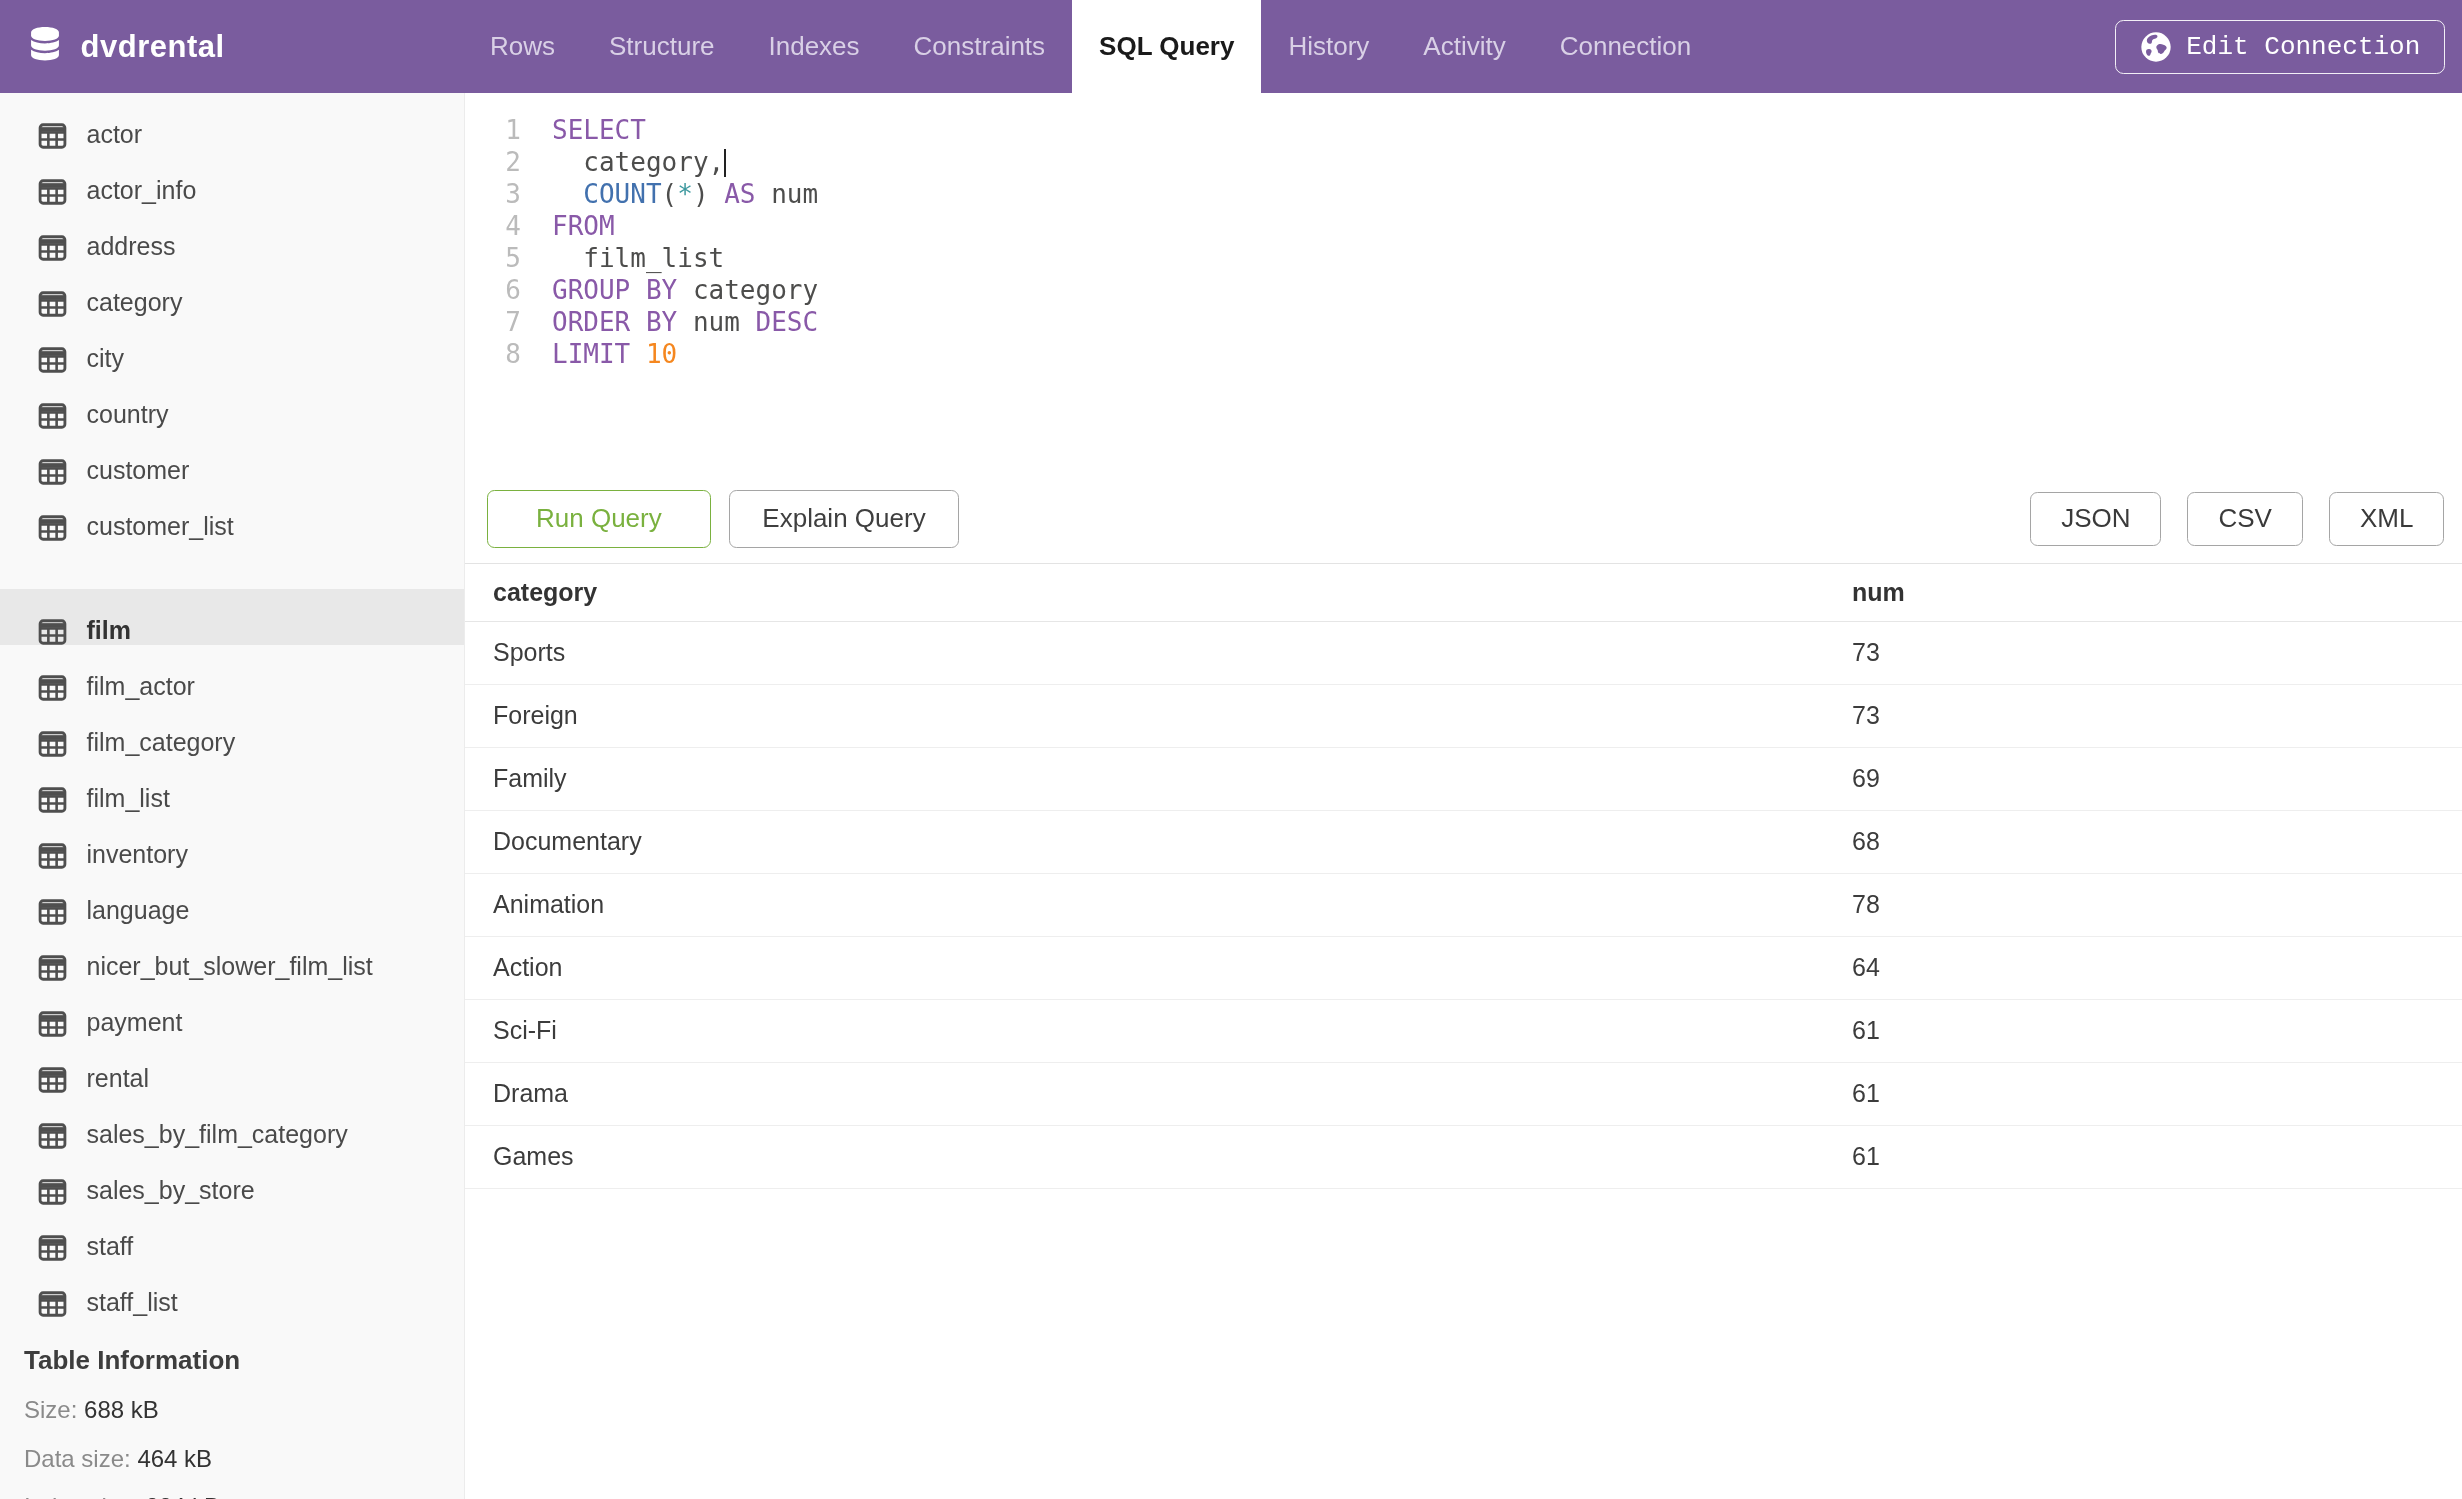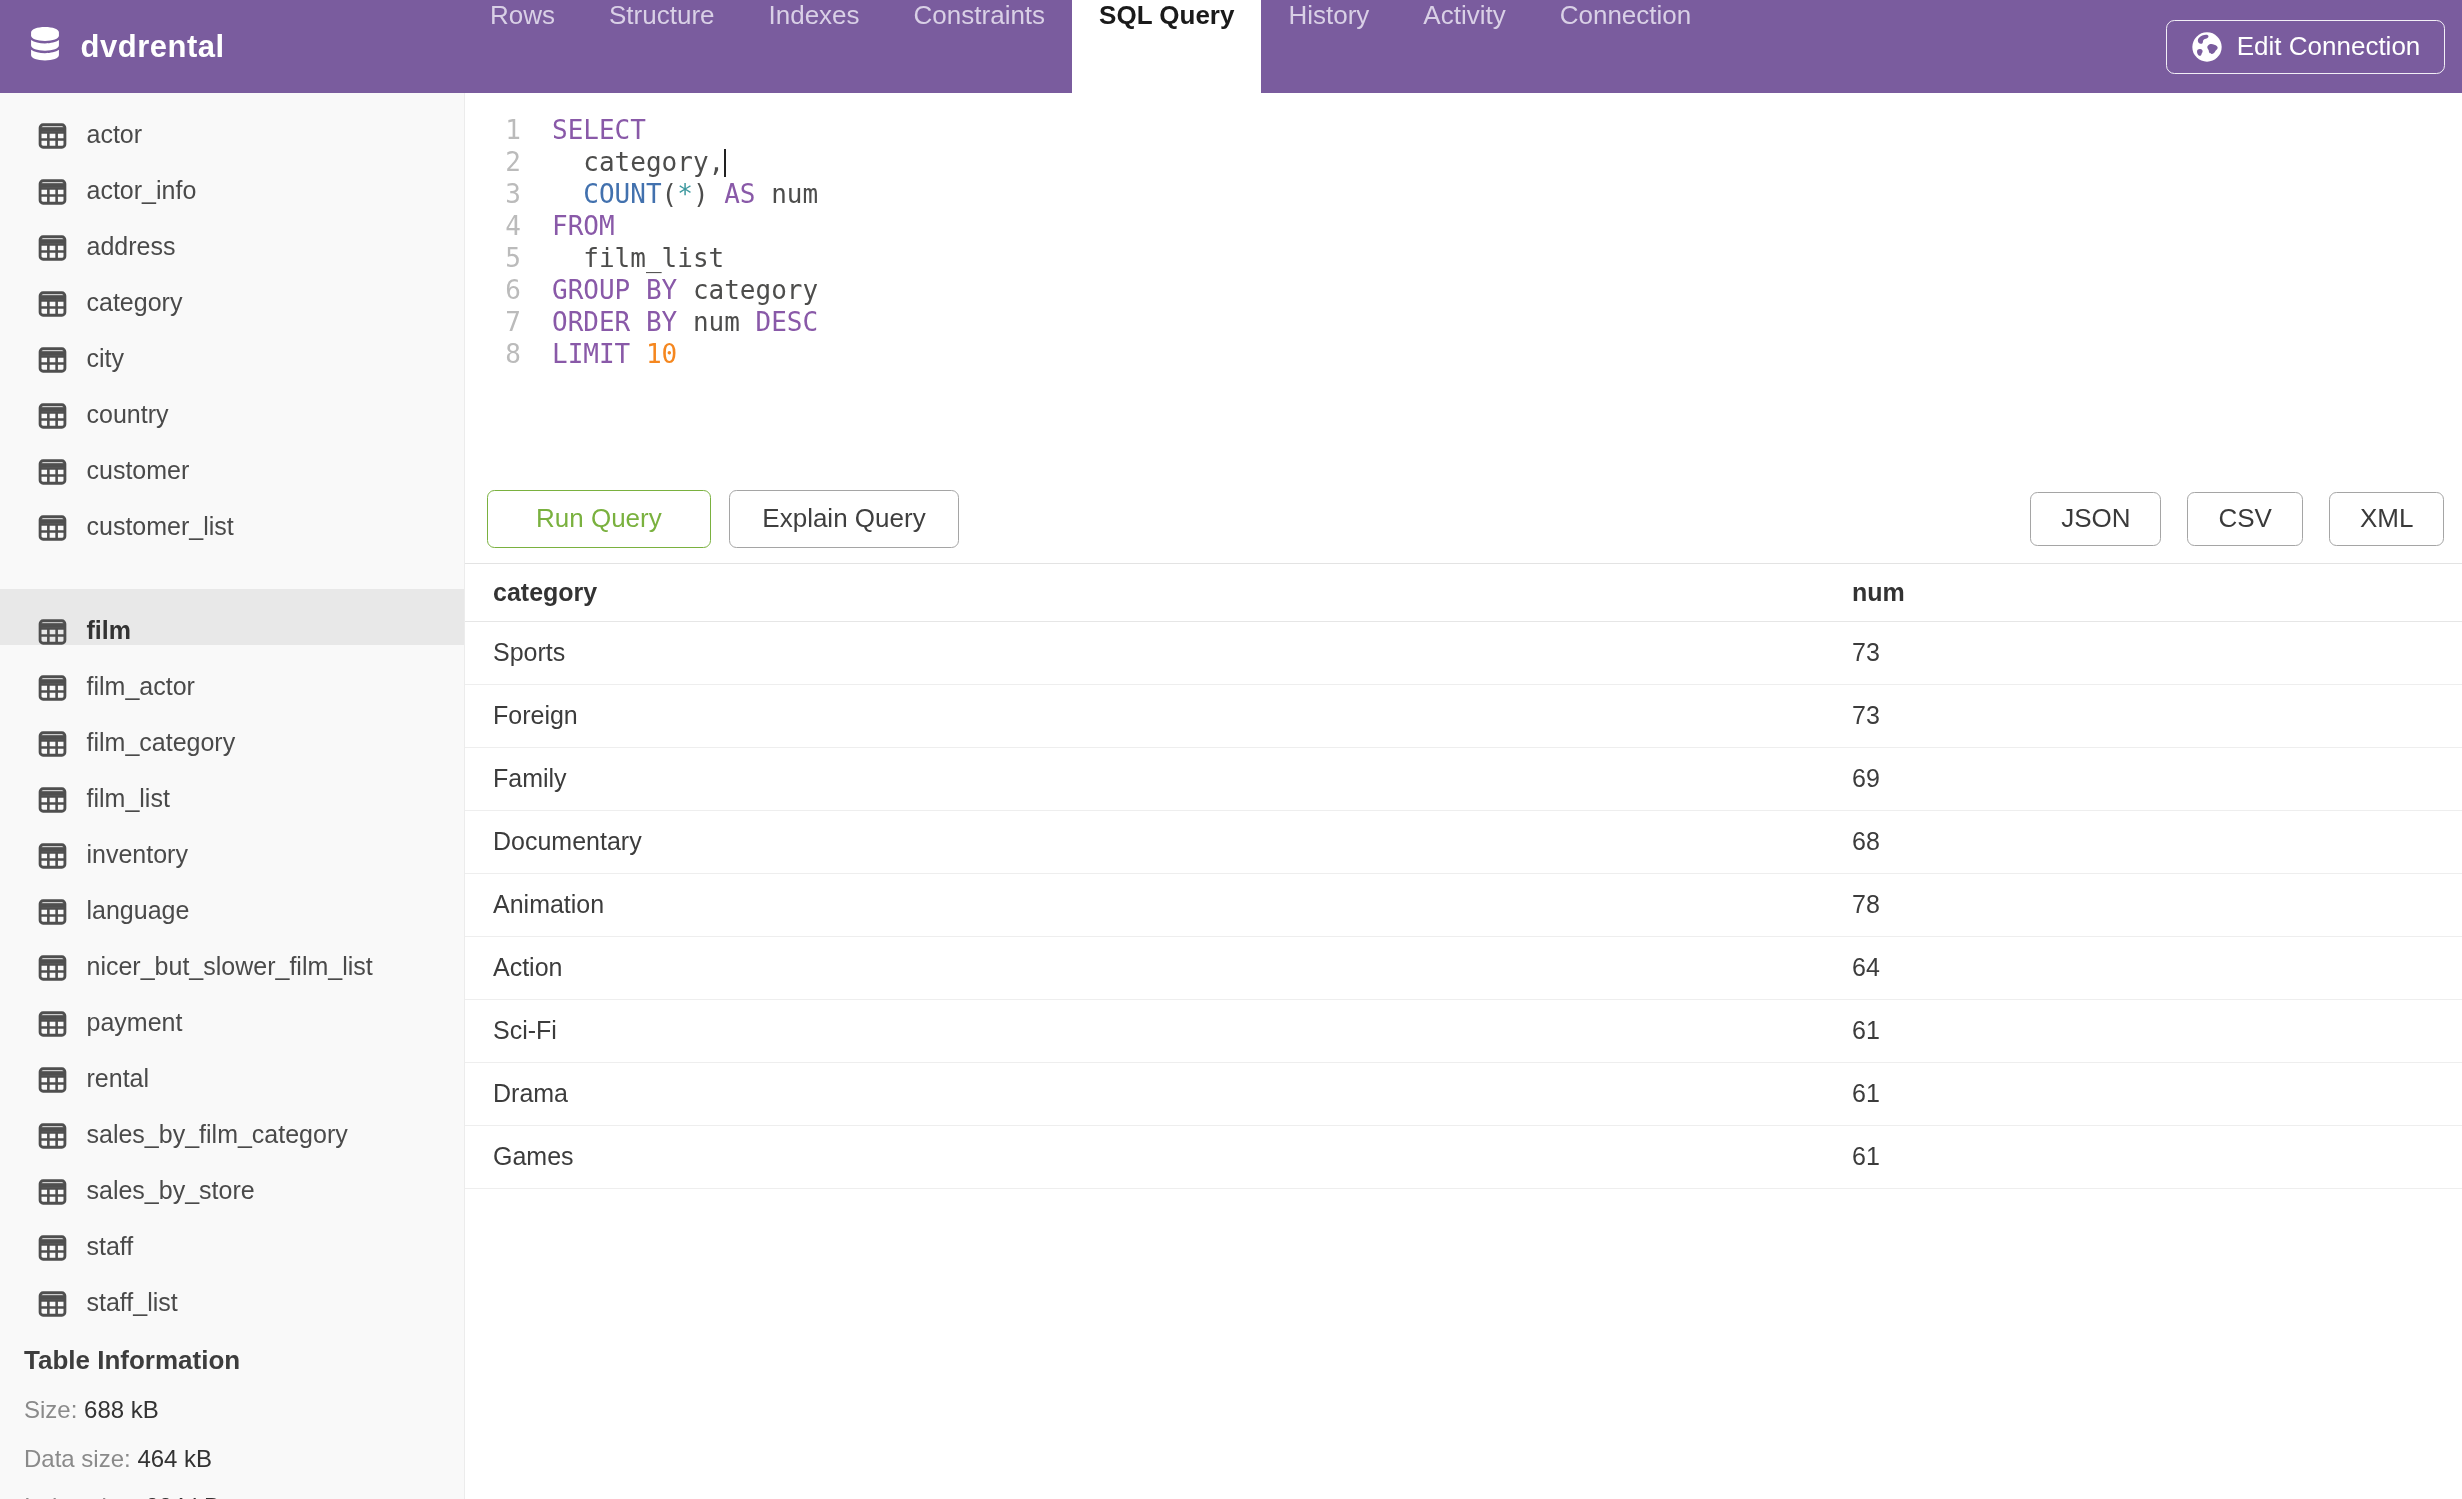--- a/index.html
+++ b/index.html
@@ -4,26 +4,26 @@
 <style>
   * { margin:0; padding:0; box-sizing:border-box; }
   html,body { width:2462px; height:1500px; background:#fff; overflow:hidden;
               font-family:"Liberation Sans", sans-serif; }
 
   
   .header { height:93px; background:#7A5C9E; display:flex; align-items:stretch; position:relative; }
   .logo { width:463px; display:flex; align-items:center; padding-left:28px; gap:18.6px; flex:none; }
   .logo-title { color:#fff; font-size:31px; font-weight:bold; letter-spacing:0.5px; }
   .tabs { display:flex; align-items:stretch; }
-  .tab { display:flex; align-items:flex-start; padding:0 27px; font-size:26px; color:#D9D0E6; cursor:pointer; white-space:nowrap; }
+  .tab { display:flex; align-items:center; padding:0 27px; font-size:26px; color:#D9D0E6; cursor:pointer; white-space:nowrap; }
   .tab.active { background:#fff; color:#1a1a1a; font-weight:bold; }
   .edit-conn { margin-left:auto; align-self:center; margin-right:16.7px; height:54px;
                display:flex; align-items:center; gap:14px; padding:0 24px;
                border:1.9px solid rgba(255,255,255,.9); border-radius:8.4px; color:#fff;
-               font-size:26px; cursor:pointer; white-space:nowrap; }
+               font-size:26px; cursor:pointer; white-space:nowrap;font-family:Liberation Mono, monospace; }
 
   
   .sidebar { position:absolute; left:0; top:93px; width:465px; height:1407px;
              background:#F9F9F9; border-right:0.9px solid #ECECEC; overflow:hidden; }
   .side-item { height:56px; display:flex; align-items:flex-end; gap:19.5px;
                padding-left:38px; font-size:25px; color:#4A4A4A; cursor:pointer; white-space:nowrap; }
   .side-item.selected { background:#E8E8E8; color:#333; font-weight:bold;margin-top:48px; }
   .tbl-ico { flex:none; display:flex; }
   .ti-title { margin:28px 0 5.6px 24px; font-size:26px; font-weight:bold; color:#3D3D3D; }
   .ti-row { margin:20.4px 0 0 24px; font-size:24px; color:#8A8A8A; }

